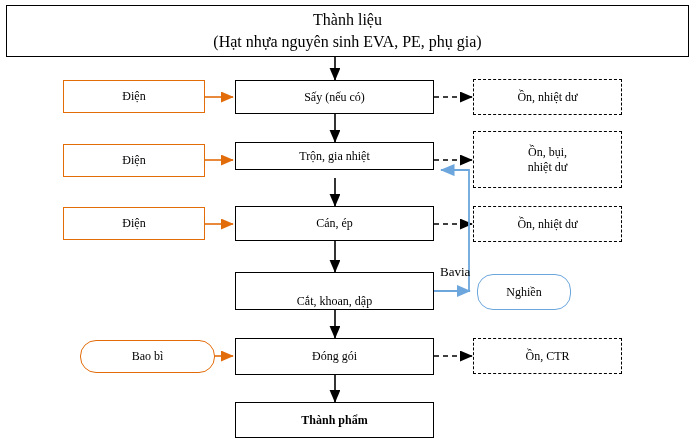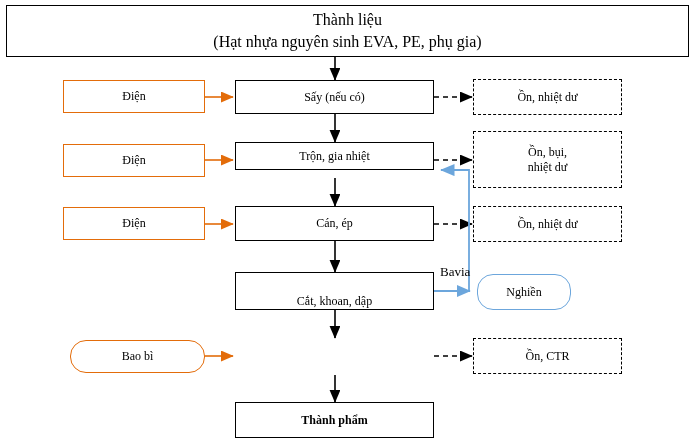--- a/index.html
+++ b/index.html
@@ -119,38 +119,41 @@
   </div>
 
   <div class="box solid-black" style="left:235px; top:206px; width:199px; height:35px;">
     <span>Cán, ép</span>
   </div>
 
   <div class="box solid-black" style="left:235px; top:272px; width:199px; height:38px;align-items:flex-end;">
     <span>Cắt, khoan, dập</span>
   </div>
 
+  <div class="box solid-black" style="left:235px; top:338px; width:199px; height:37px;">
+    <span>Đóng gói</span>
+  </div>
 
   <div class="box solid-black bold" style="left:235px; top:402px; width:199px; height:36px;">
     <span>Thành phẩm</span>
   </div>
 
   <div class="box solid-orange" style="left:63px; top:80px; width:142px; height:33px;">
     <span>Điện</span>
   </div>
 
   <div class="box solid-orange" style="left:63px; top:144px; width:142px; height:33px;">
     <span>Điện</span>
   </div>
 
   <div class="box solid-orange" style="left:63px; top:207px; width:142px; height:33px;">
     <span>Điện</span>
   </div>
 
-  <div class="box solid-orange" style="left:70px; top:340px; width:135px; height:33px;border-radius:16px;">
+  <div class="box solid-orange" style="left:80px; top:340px; width:135px; height:33px;border-radius:16px;">
     <span>Bao bì</span>
   </div>
 
   <div class="box dashed-black" style="left:473px; top:79px; width:149px; height:36px;">
     <span>Ồn, nhiệt dư</span>
   </div>
 
   <div class="box dashed-black" style="left:473px; top:131px; width:149px; height:57px; white-space:pre-line;">
     <span>Ồn, bụi,
 nhiệt dư</span>

